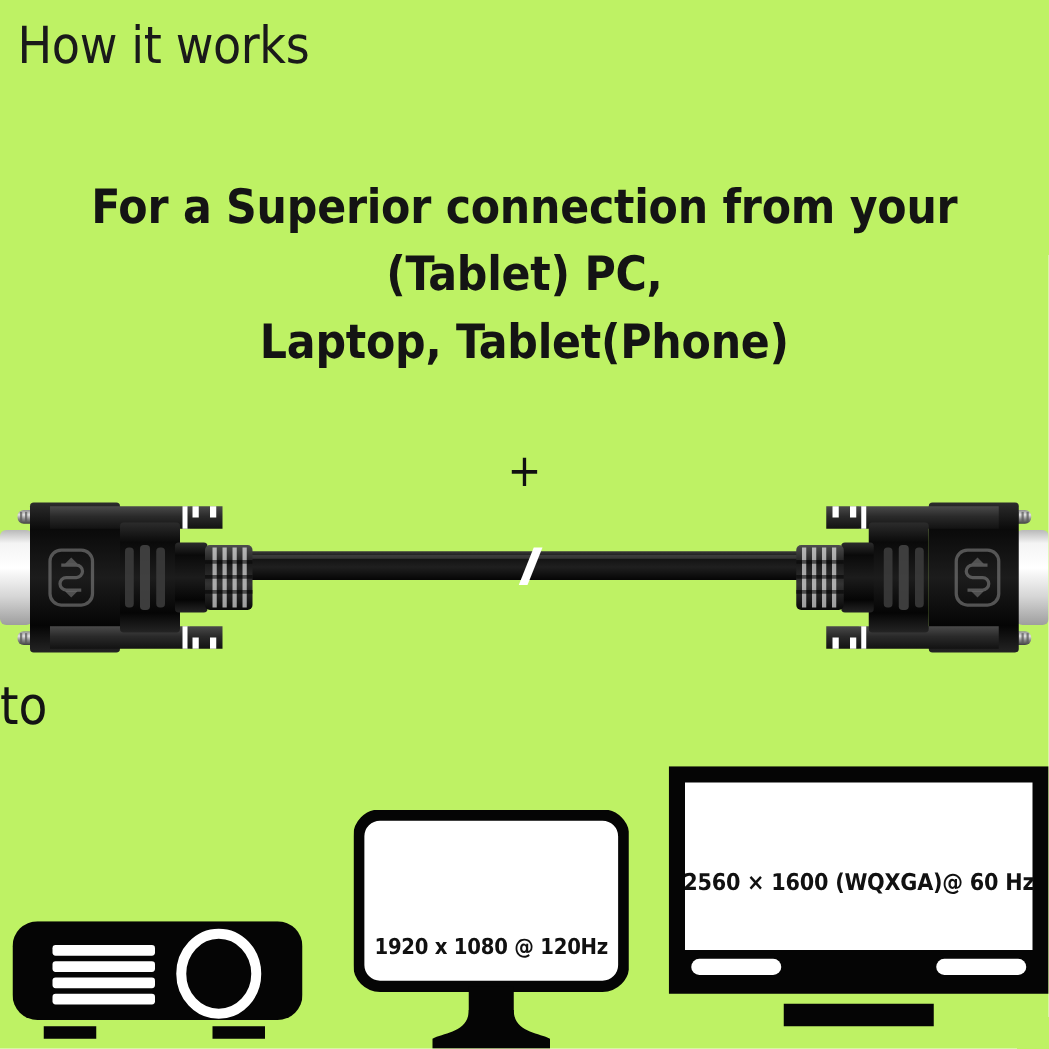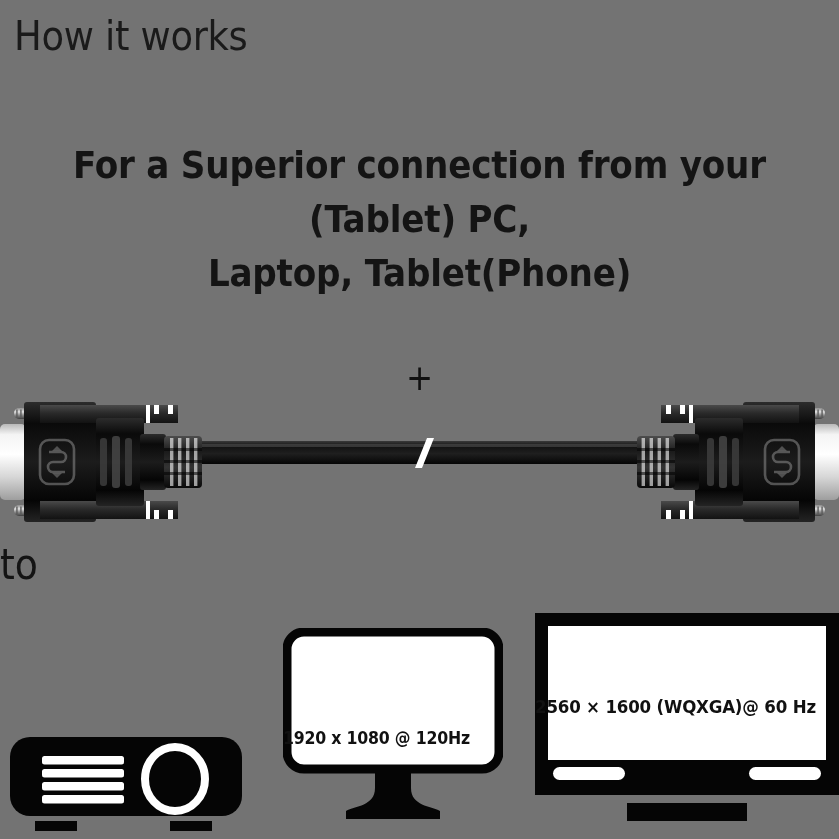--- a/index.html
+++ b/index.html
@@ -7,21 +7,21 @@
     padding: 0;
     background: #ffffff;
   }
   body {
     font-family: "Liberation Sans", sans-serif;
   }
   #page {
     position: relative;
     width: 839px;
     height: 839px;
-    background: #737373;
+    background: #bef264;
     overflow: hidden;
   }
 
   
   .title {
     position: absolute;
     left: 14px;
     top: 12px;
     font-family: "DejaVu Sans Condensed", "Liberation Sans Narrow", "Liberation Sans", sans-serif;
     font-size: 41px;
@@ -80,27 +80,27 @@
     position: absolute;
     left: 0;
     top: 600px;
     width: 839px;
     height: 239px;
   }
   .device {
     position: absolute;
   }
   .projector  { left: 10px;  top: 137px; width: 232px; height: 98px; }
-  .monitor    { left: 283px; top: 28px;  width: 220px; height: 191px; border-radius: 11px; }
+  .monitor    { left: 283px; top: 48px;  width: 220px; height: 191px; border-radius: 11px; }
   .tv         { left: 535px; top: 13px;  width: 304px; height: 222px; }
 
   
   .screen-label {
     position: absolute;
-    text-align: left;
+    text-align: center;
     font-family: "DejaVu Sans Condensed", "Liberation Sans Narrow", "Liberation Sans", sans-serif;
     font-weight: 700;
     color: #111111;
     white-space: nowrap;
     letter-spacing: -0.2px;
   }
   .monitor-label {
     left: 0; right: 0;
     top: 100px;
     font-size: 17.5px;

